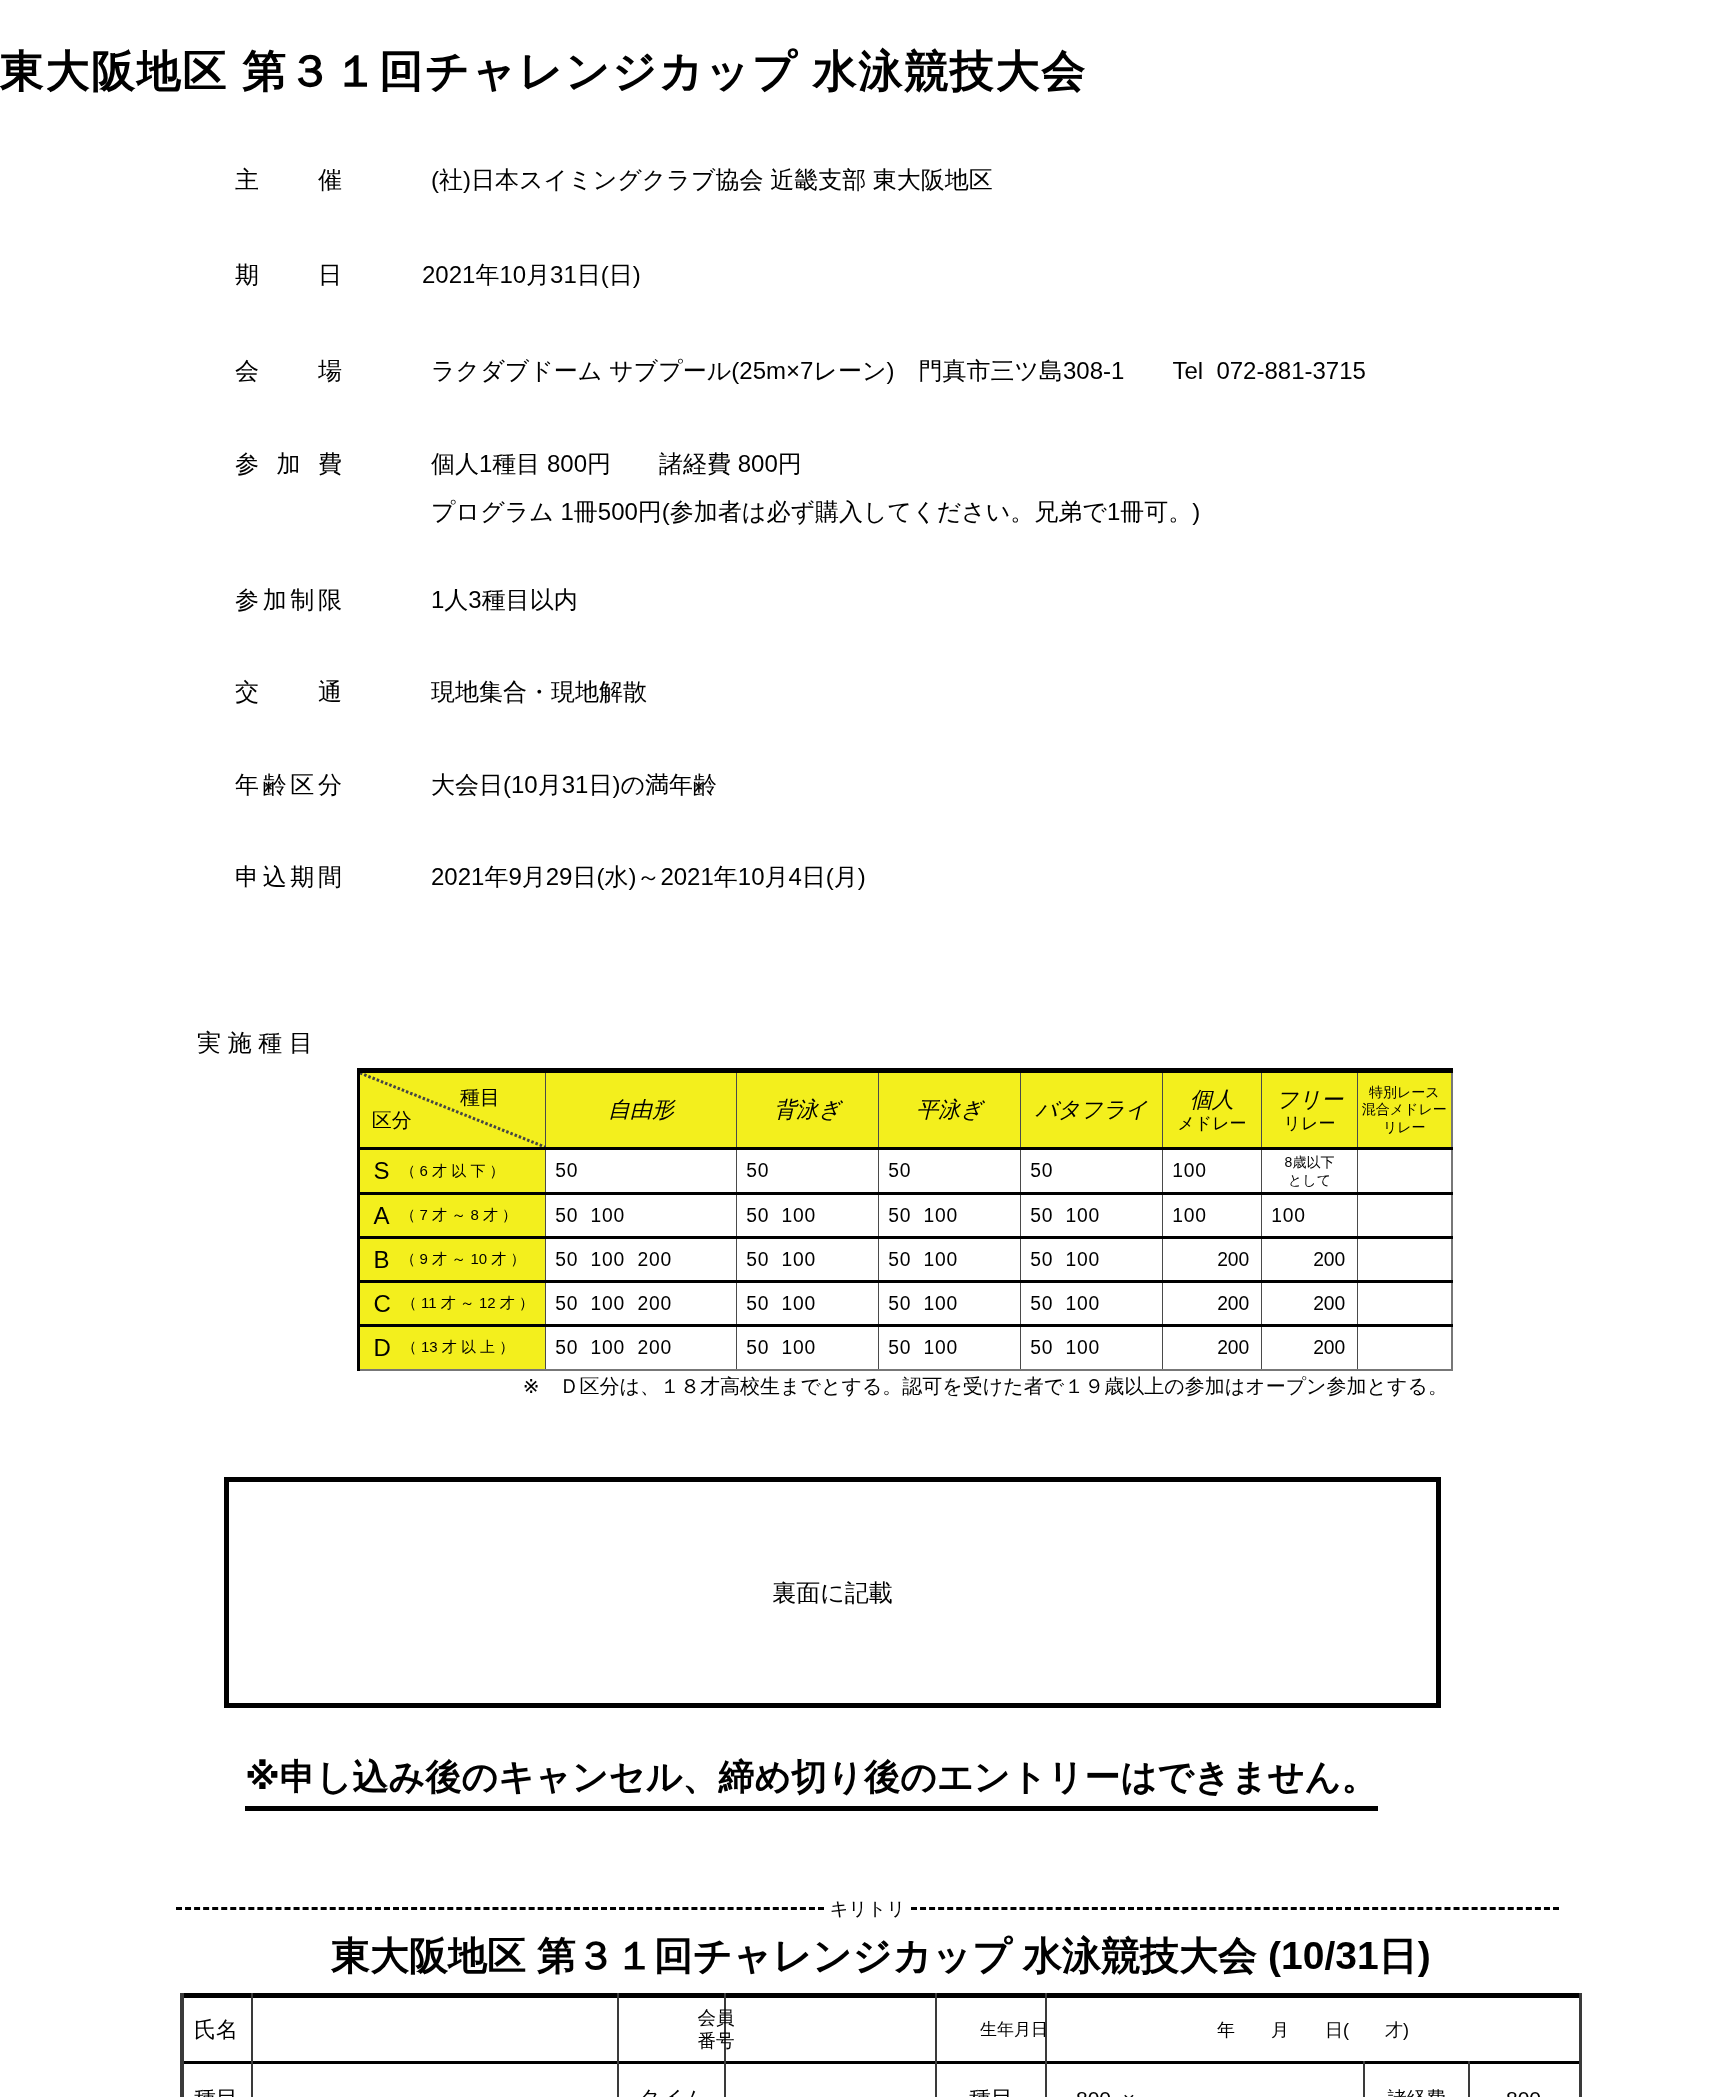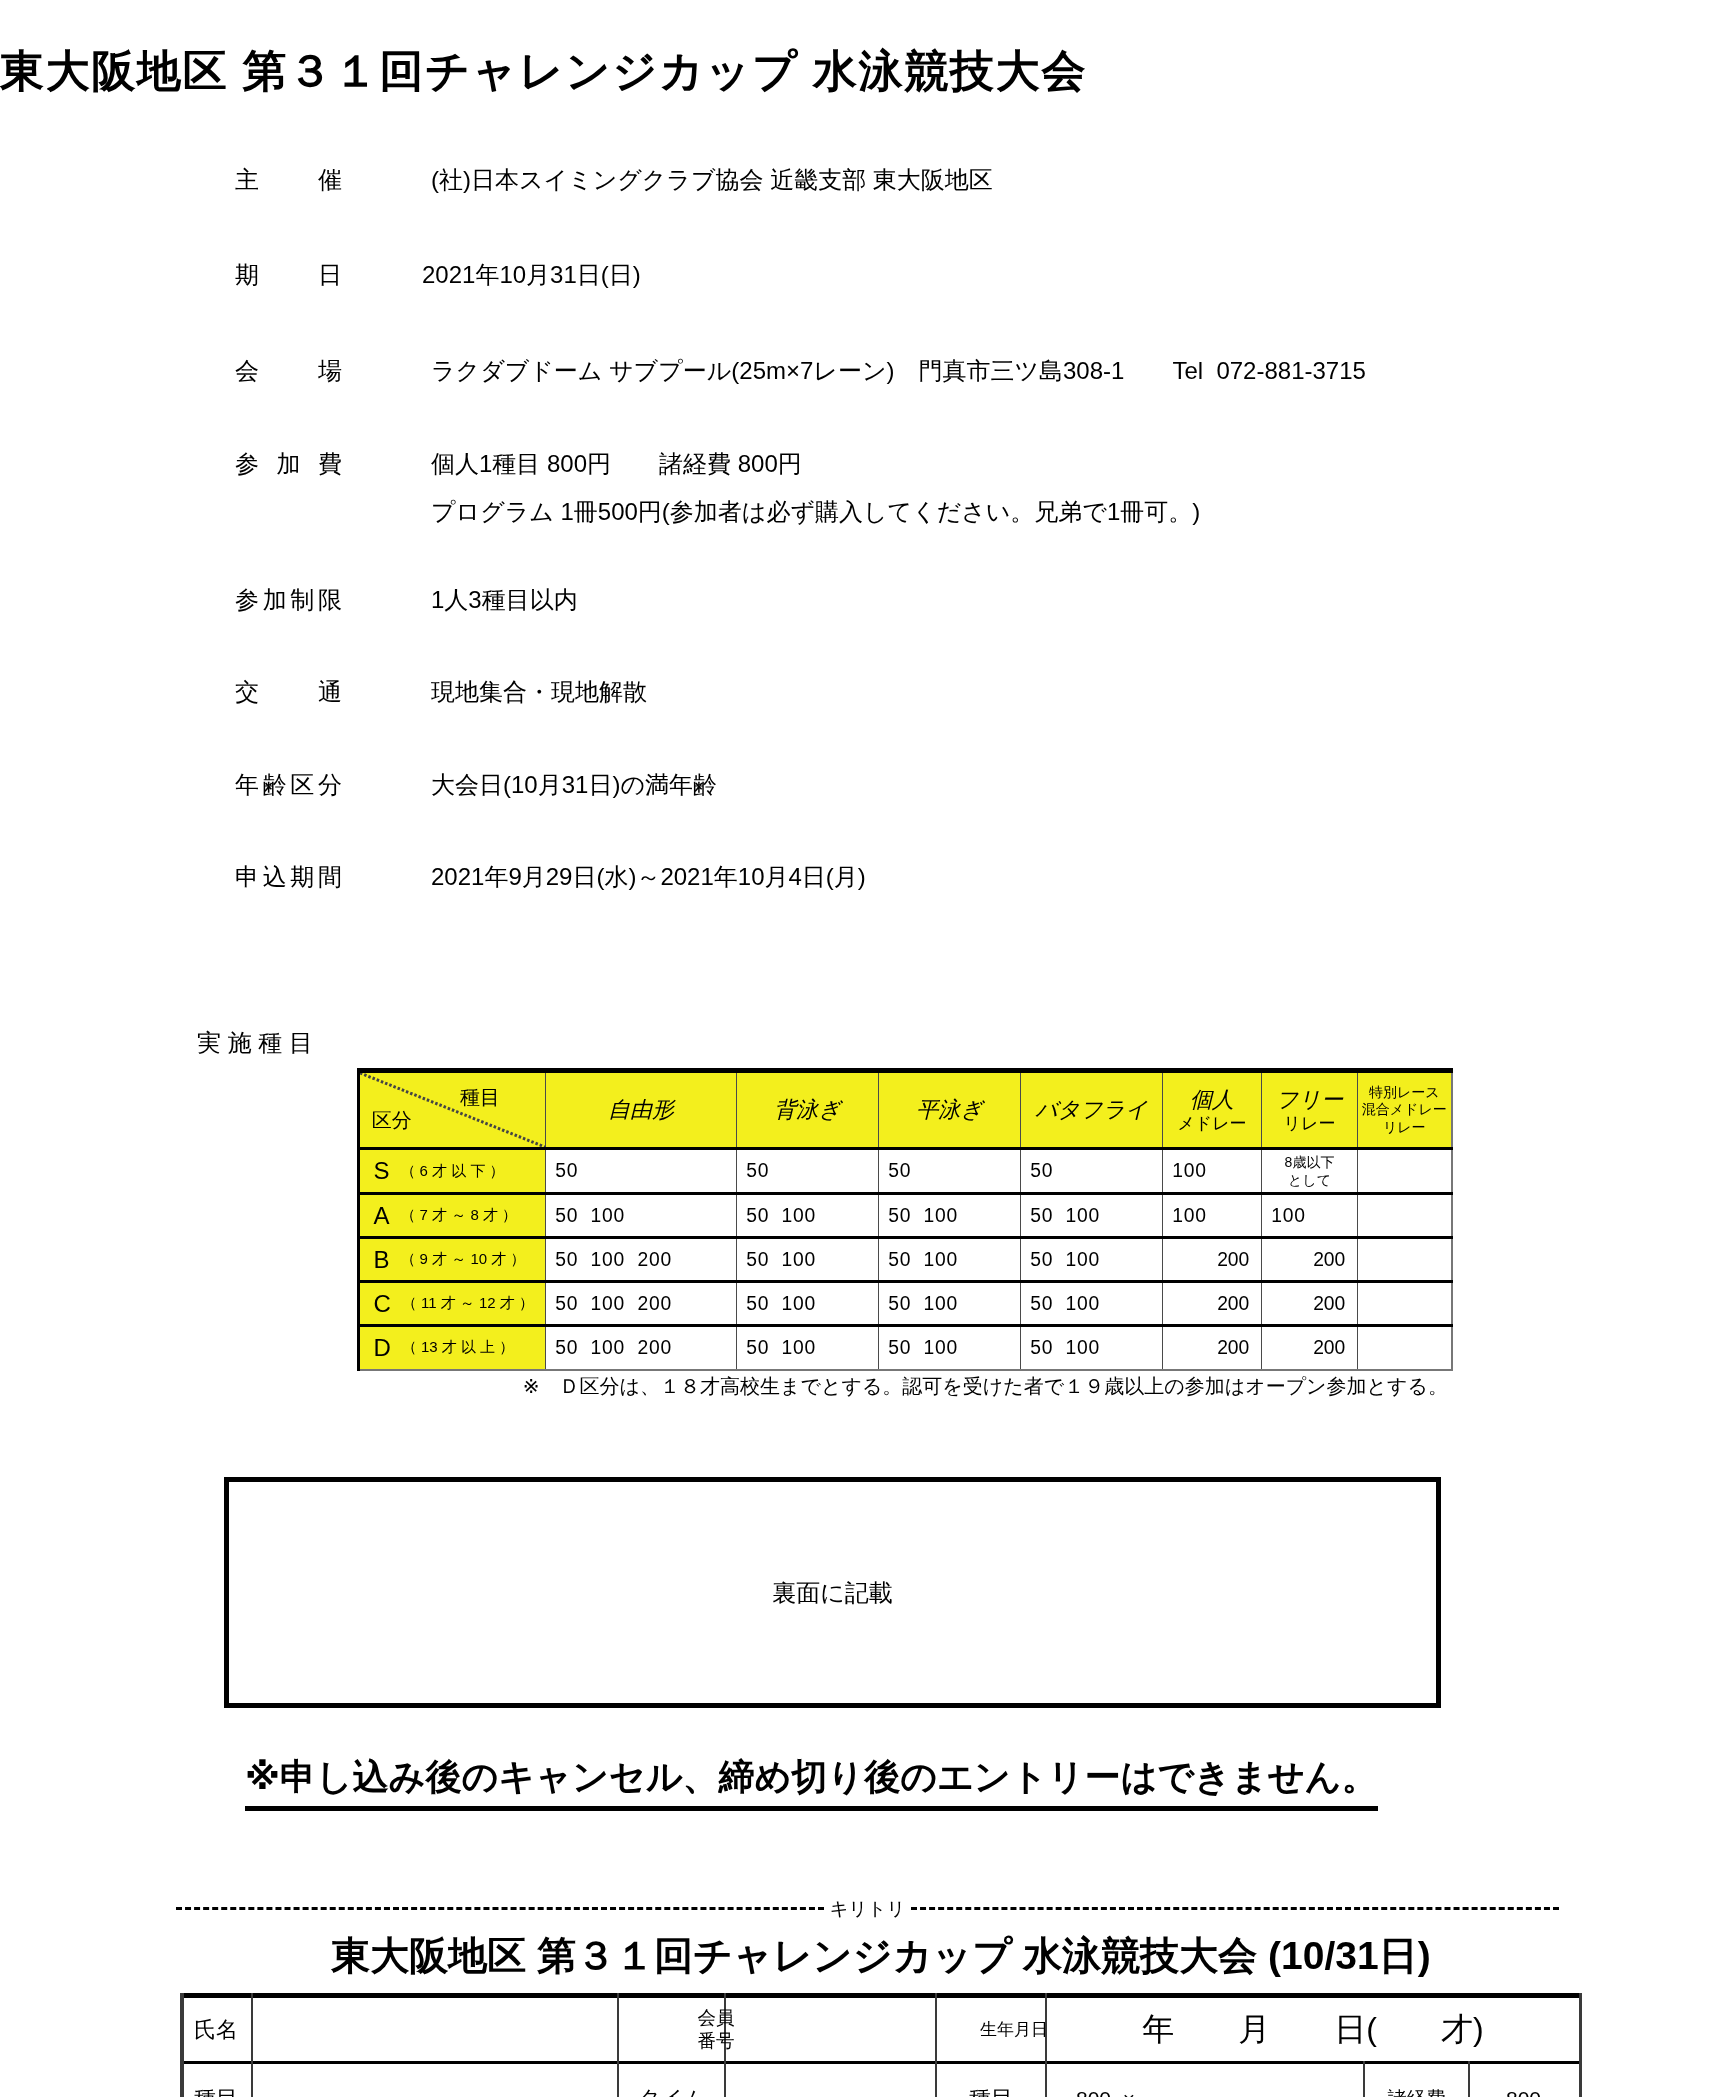--- a/index.html
+++ b/index.html
@@ -44,21 +44,21 @@
   
   .cutline{left:176px;top:1894px;width:1383px;height:29px;display:flex;align-items:center;gap:5.9px;}
   .cutline .dash{flex:1;border-top:3.4px dashed #000;height:0;}
   .cutline .cut-label{font-size:18.5px;white-space:nowrap;}
   
   .form-title{left:180px;top:1929px;width:1402px;text-align:center;font-size:39px;font-weight:bold;white-space:nowrap;}
   .hline{position:absolute;background:#000;}
   .vline{position:absolute;background:#3a3a3a;}
   .cell{position:absolute;display:flex;align-items:center;justify-content:center;}
   .f52{font-size:22px;} .f50{font-size:21px;} .f46{font-size:19.3px;}
-  .f44{font-size:18.5px;padding-left:44px;} .f40{font-size:17px;} .f60{font-size:32px;border-radius:21px;}
+  .f44{font-size:18.5px;padding-left:44px;} .f40{font-size:17px;} .f60{font-size:18px;border-radius:21px;}
   .pre{white-space:pre;}
   .preline{white-space:pre-line;text-align:center;line-height:1.2;}
   .left{justify-content:flex-start;}
 </style>
 </head>
 <body>
 
 <div id="page">
 
   <div class="abs doc-title">東大阪地区 第３１回チャレンジカップ 水泳競技大会</div>

